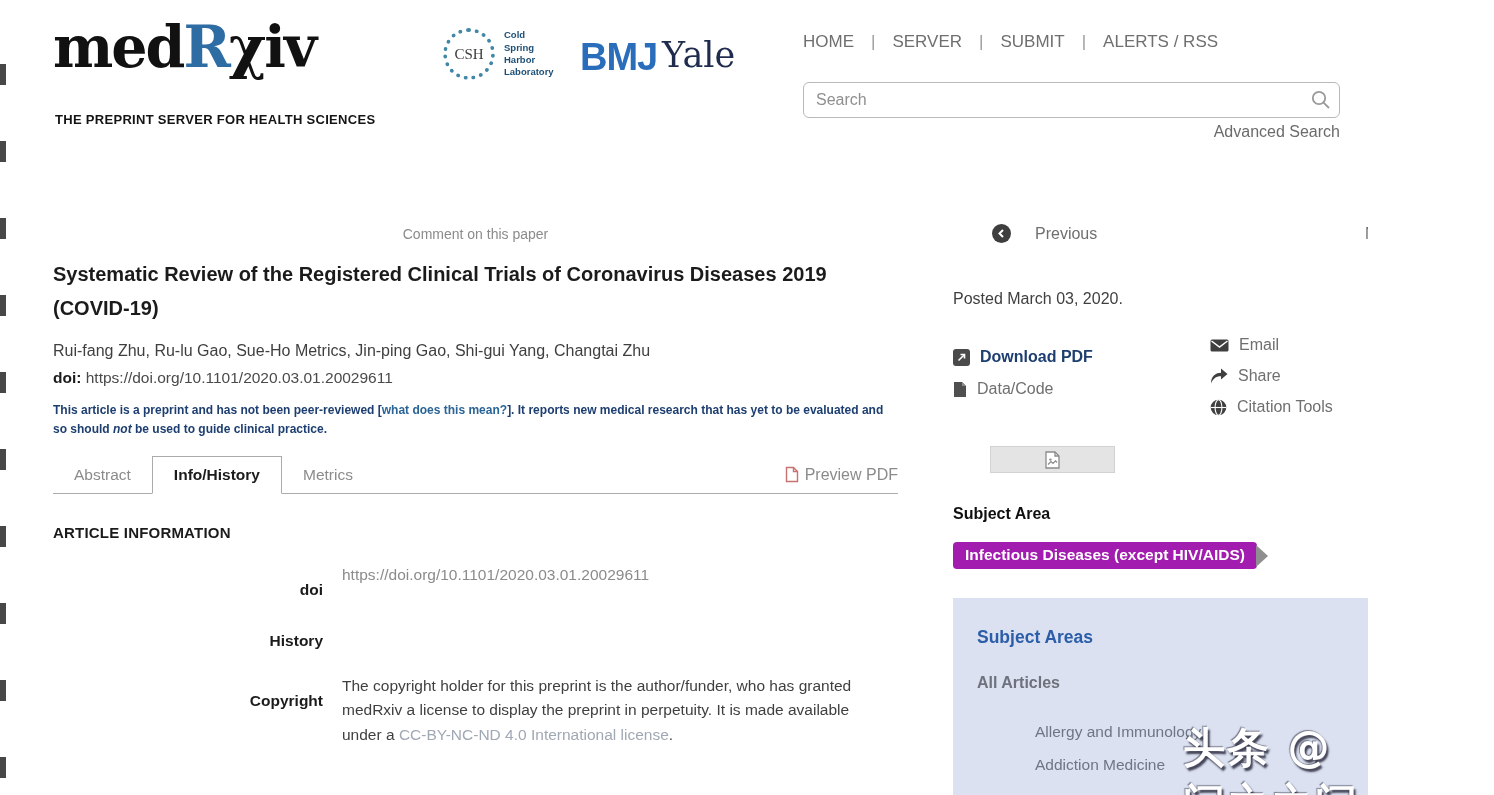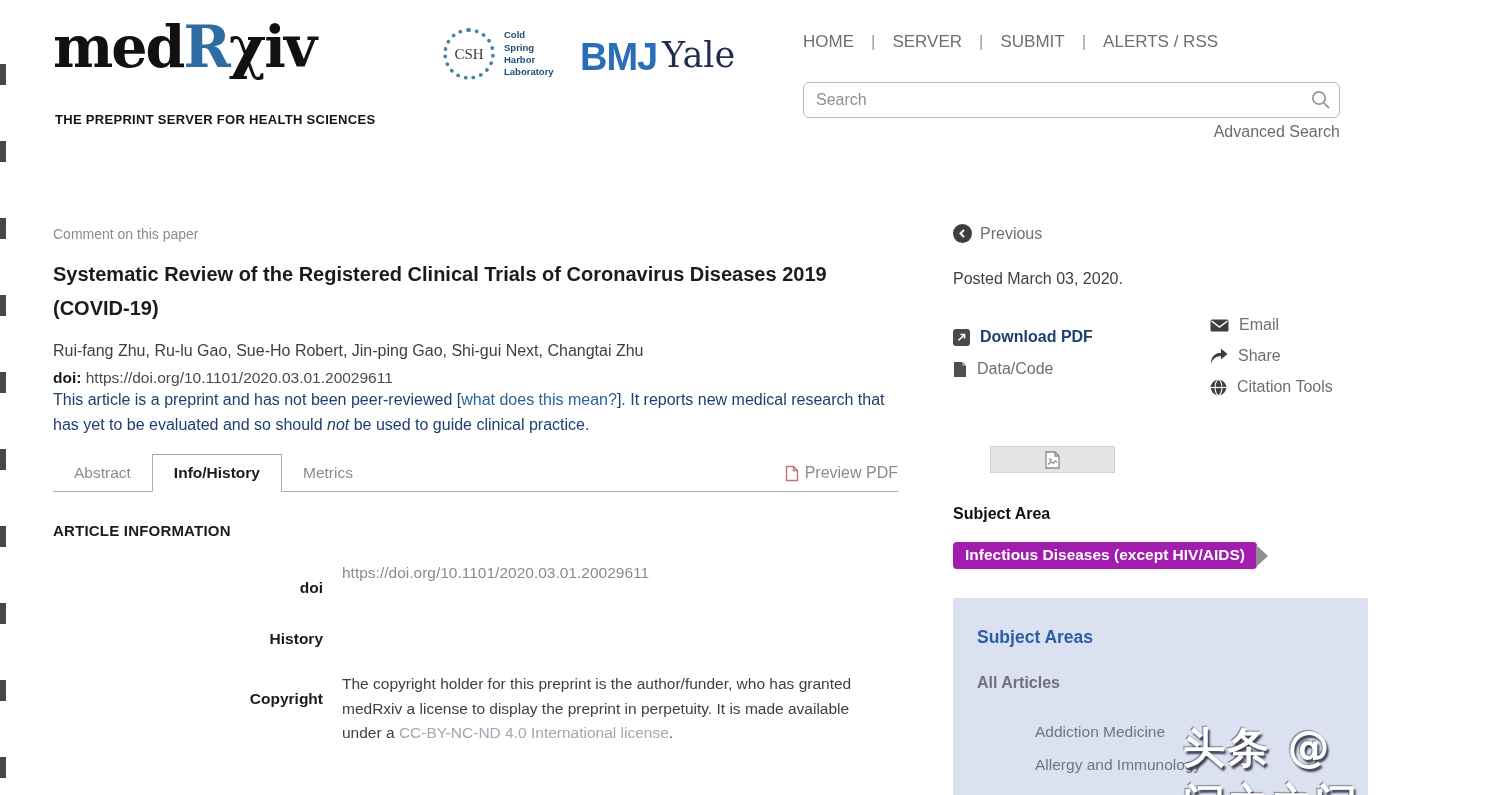--- a/index.html
+++ b/index.html
@@ -40,28 +40,28 @@
   .search-wrap input { width:100%; height:100%; border:1px solid #b9b9b9; border-radius:6px;
     padding:0 42px 0 12px; font-size:16px; color:#333; font-family:"Liberation Sans",sans-serif; outline:none; }
   .search-wrap input::placeholder { color:#8f8f8f; }
   .search-btn { position:absolute; right:8px; top:7px; background:none; border:none; cursor:pointer; }
   .advanced { position:absolute; left:803px; top:123px; width:537px; text-align:right;
     font-size:16px; }
   .advanced a { color:#6b6b6b; }
 
   
   .main { position:absolute; left:53px; top:226px; width:845px; }
-  .comment-row { text-align:left; font-size:14px; margin-bottom:16px; }
+  .comment-row { text-align:center; font-size:14px; margin-bottom:16px; }
   .comment-row a { color:#8b8b8b; }
   .title { font-size:20px; font-weight:bold; color:#1b1b1b; line-height:1.68; }
   .authors { margin-top:17px; font-size:16px; color:#3f3f3f; }
   .doi-line { margin-top:9px; font-size:15.5px; }
   .doi-line .lbl { font-weight:bold; color:#1b1b1b; }
   .doi-line a { color:#4a4a4a; }
-  .disclaimer { font-size:16px; font-weight:normal; color:#1d3e70; line-height:1.57; }
+  .disclaimer { margin-top:14px; font-size:12px; font-weight:bold; color:#1d3e70; line-height:1.57; }
   .disclaimer a { color:#2a6496; }
   .disclaimer .it { font-style:italic; }
 
   .tabs-row { margin-top:17px; display:flex; align-items:flex-end; border-bottom:1px solid #ababab; }
   .tab { font-size:15.5px; color:#8b8b8b; padding:9px 21px; cursor:pointer; }
   .tab.active { font-weight:bold; color:#1b1b1b; background:#fff;
     border:1px solid #ababab; border-bottom:1px solid #fff; margin-bottom:-1px; }
   .preview { margin-left:auto; display:flex; align-items:center; gap:6px;
     font-size:16px; color:#8b8b8b; padding-bottom:9px; }
 
@@ -71,24 +71,24 @@
   .info-row.r2 { margin-top:15px; }
   .info-row.r3 { margin-top:24px; }
   .info-label { width:270px; text-align:right; font-weight:bold; color:#1b1b1b; flex:none;margin-top:18px; }
   .info-value { margin-left:19px; width:522px; color:#3f3f3f; line-height:1.58; }
   .info-value a.gray { color:#8b8b8b; }
   .info-value a.cc { color:#a0a8b4; }
 
   
   .sidebar { position:absolute; left:953px; top:224px; width:488px; }
   .pn-row { display:flex; justify-content:space-between; align-items:center; font-size:16px; }
-  .pn-link { display:flex; align-items:center; gap:8px; color:#6f6f6f; }
+  .pn-link { display:flex; align-items:center; gap:24px; color:#6f6f6f;margin-left:39px; }
   .circle-icon { width:19px; height:19px; border-radius:50%; background:#3e3e3e;
     display:inline-flex; align-items:center; justify-content:center; flex:none; }
-  .posted { margin-top:27px; font-size:16px; color:#3f3f3f; }
+  .posted { margin-top:47px; font-size:16px; color:#3f3f3f; }
 
   .actions { position:relative; height:180px; }
   .act { position:absolute; display:flex; align-items:center; gap:10px; font-size:16px; color:#6f6f6f; }
   .act.download { top:40px; left:0; color:#1d3e70; font-weight:bold; }
   .act.datacode { top:72px; left:0; }
   .act.email    { top:28px; left:257px; }
   .act.share    { top:59px; left:257px; }
   .act.cite     { top:90px; left:257px; }
   .dl-box { width:17px; height:17px; border-radius:3px; background:#4a4a4a;
     display:inline-flex; align-items:center; justify-content:center; flex:none; }
@@ -164,21 +164,21 @@
   <div class="advanced">
     <a>Advanced Search</a>
   </div>
 
   <div class="main">
     <div class="comment-row">
       <a>Comment on this paper</a>
     </div>
 
     <h1 class="title">Systematic Review of the Registered Clinical Trials of Coronavirus Diseases 2019 (COVID-19)</h1>
-    <div class="authors">Rui-fang Zhu, Ru-lu Gao, Sue-Ho Robert, Jin-ping Gao, Shi-gui Next, Changtai Zhu</div>
+    <div class="authors">Rui-fang Zhu, Ru-lu Gao, Sue-Ho Metrics, Jin-ping Gao, Shi-gui Yang, Changtai Zhu</div>
     <div class="doi-line">
       <span class="lbl">doi:</span>
       <a>https://doi.org/10.1101/2020.03.01.20029611</a>
     </div>
 
     <div class="disclaimer">
       <span>This article is a preprint and has not been peer-reviewed [</span><a>what does this mean?</a><span>]. It reports new medical research that has yet to be evaluated and so should </span><span class="it">not</span><span> be used to guide clinical practice.</span>
     </div>
 
     <div class="tabs-row">
@@ -281,20 +281,20 @@
         <polyline points="3,13.5 6,10.5 8,12.5 10.5,9.8 12,11.5" fill="none" stroke="#8a8a8a" stroke-width="1.2"></polyline>
       </svg>
     </button>
 
     <div class="subject-heading">Subject Area</div>
     <a class="subject-tag">Infectious Diseases (except HIV/AIDS)</a>
 
     <div class="subject-box">
       <div class="sb-heading">Subject Areas</div>
       <a class="sb-all" style="display:block;">All Articles</a>
+      <a class="sb-item" style="display:block;">Allergy and Immunology</a>
       <a class="sb-item" style="display:block;">Addiction Medicine</a>
-      <a class="sb-item" style="display:block;">Allergy and Immunology</a>
     </div>
   </div>
 
   <div class="watermark">头条 @问之之问</div>
 
 </div>
 
 </body></html>

